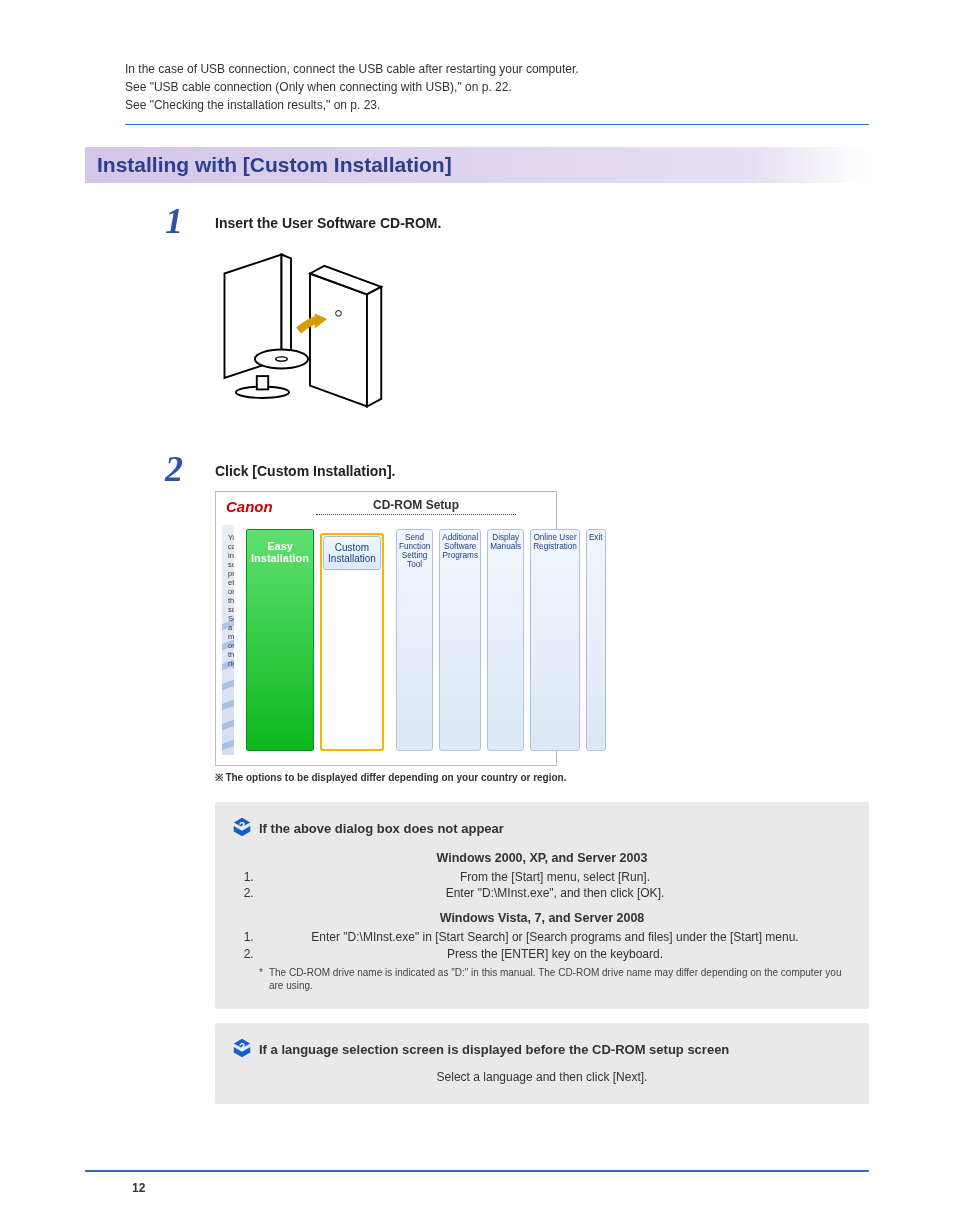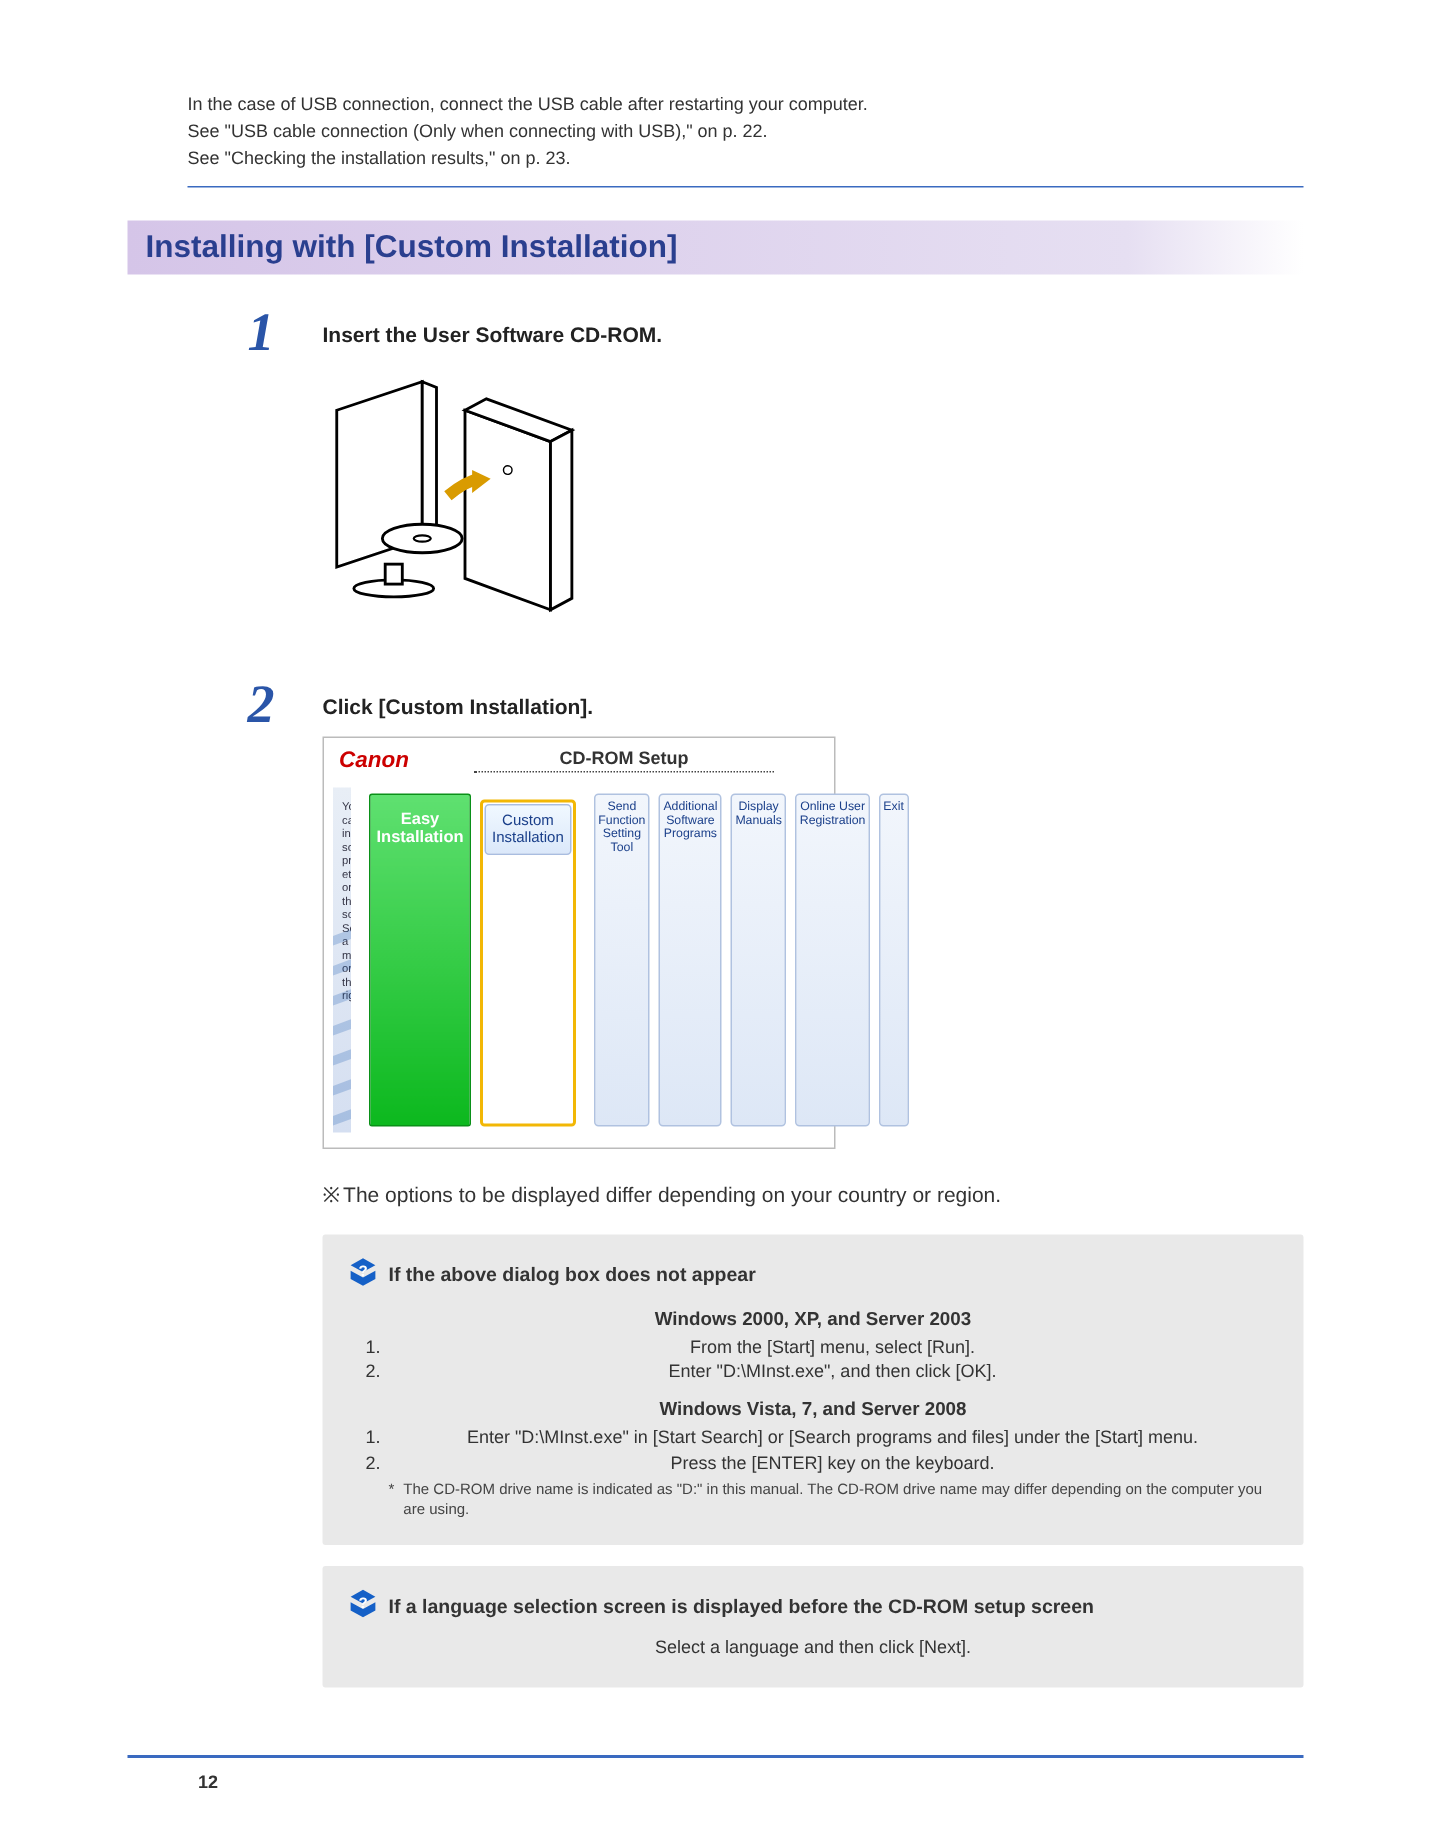--- a/index.html
+++ b/index.html
@@ -66,21 +66,21 @@
     flex: 1;
     padding-top: 12px;
   }
   .step-title {
     font-weight: bold;
     font-size: 14px;
     color: #222;
   }
   .figure { margin: 14px 0 4px 0; }
   .computer-svg { width: 190px; height: auto; }
-  .note-text { font-size: 14px; color: #333; margin: 16px 0 4px 130px; }
+  .note-text { font-size: 10px; color: #333; margin: 0 0 4px 130px; font-weight: bold; }
   .marker { font-family: sans-serif; margin-right:2px;}
   .callout {
     background: #e9e9e9;
     padding: 14px 16px 16px 16px;
     border-radius: 2px;
     margin: 18px 0 0 130px;
   }
   .callout-head {
     display: flex;
     align-items: center;

